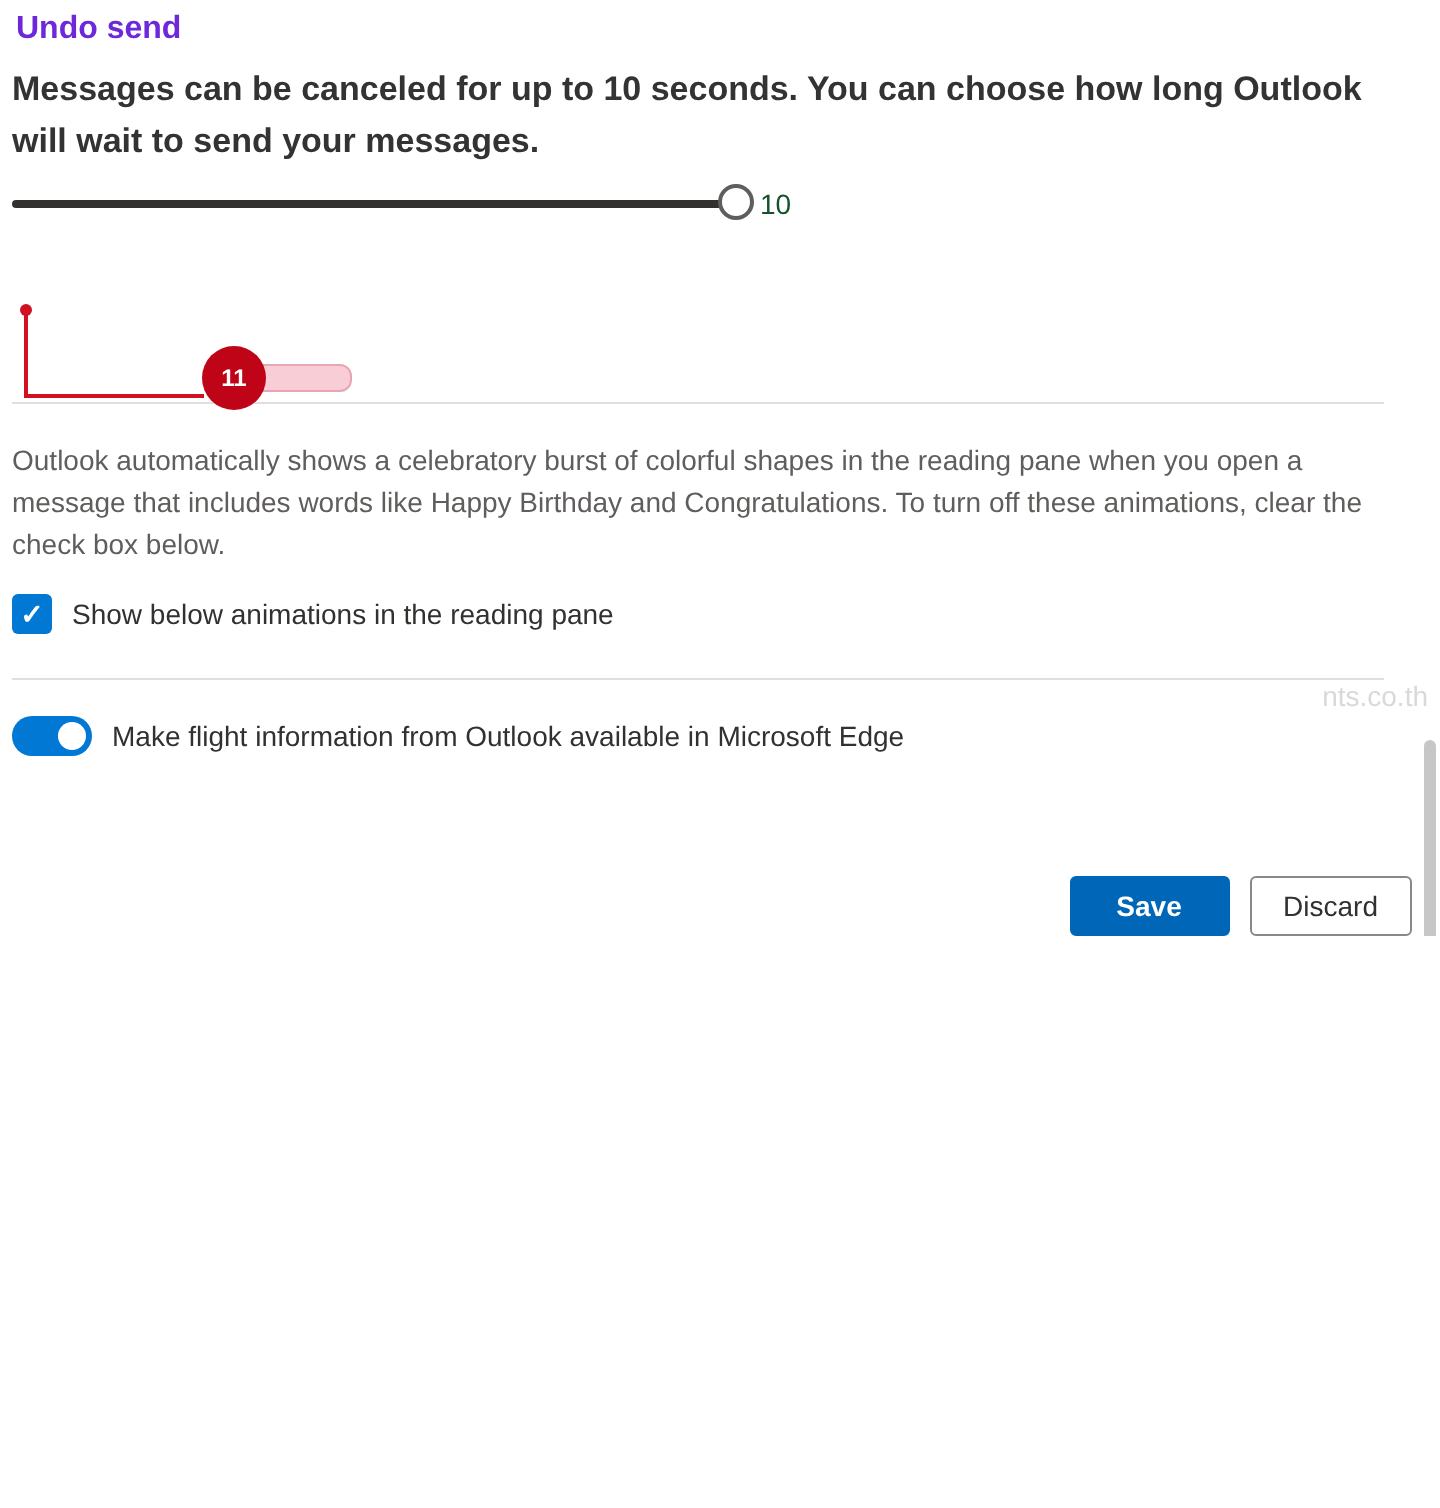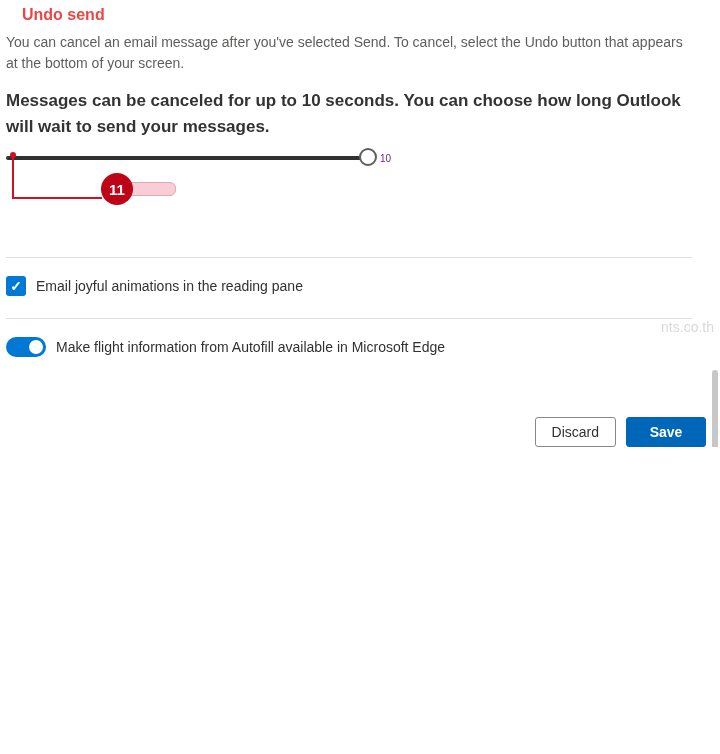--- a/index.html
+++ b/index.html
@@ -12,22 +12,22 @@
     background: #fff;
     position: relative;
   }
   .content {
     padding: 6px 8px 0 6px;
     width: 700px;
   }
   .section-title {
     font-size: 16px;
     font-weight: 600;
-    color: #ef4444;
-    margin: 0 0 8px 16px;
+    color: #6d28d9;
+    margin: 0 0 8px 2px;
   }
   .section-desc {
     font-size: 14px;
     color: #605e5c;
     line-height: 1.5;
     margin: 0 0 14px 0;
   }
   .section-sub {
     font-size: 17px;
     font-weight: 600;
@@ -59,22 +59,22 @@
     position: absolute;
     top: -1px;
     right: -9px;
     width: 18px;
     height: 18px;
     border-radius: 50%;
     background: #fff;
     border: 2px solid #605e5c;
   }
   .slider-value {
-    font-size: 10px;
-    color: #701a75;
+    font-size: 14px;
+    color: #14532d;
     text-align: center;
   }
   .divider {
     border: none;
     border-top: 1px solid #e1dfdd;
     margin: 22px 0 18px 0;
   }
   .check-row, .toggle-row {
     display: flex;
     align-items: center;
@@ -164,21 +164,21 @@
     position: absolute;
     left: -16px;
     top: 50%;
     transform: translateY(-50%);
     width: 32px;
     height: 32px;
     background: #c00418;
     border-radius: 50%;
     color: #fff;
     font-weight: bold;
-    font-size: 15px;
+    font-size: 12px;
     display: flex;
     align-items: center;
     justify-content: center;
   }
   .callout-12 .callout-badge {
     left: auto;
     right: -16px;
   }
   .save-outline {
     position: absolute;
@@ -204,55 +204,55 @@
     font-size: 14px;
     color: #d9d9d9;
   }
 </style>
 </head>
 <body>
 
 <div class="content">
 
   <h3 class="section-title">Undo send</h3>
-  <p class="section-desc">You can cancel an email message after you've selected Send. To cancel, select the Undo button that appears at the bottom of your screen.</p>
   <p class="section-sub">Messages can be canceled for up to 10 seconds. You can choose how long Outlook will wait to send your messages.</p>
   <div class="slider-row">
     <div class="slider">
       <div class="slider-track"></div>
       <div class="slider-thumb"></div>
     </div>
     <span class="slider-value">10</span>
   </div>
 
   <hr class="divider" style="margin-top:90px">
 
+  <p class="section-desc">Outlook automatically shows a celebratory burst of colorful shapes in the reading pane when you open a message that includes words like Happy Birthday and Congratulations. To turn off these animations, clear the check box below.</p>
   <div class="check-row">
     <div class="checkbox">
       <span>✓</span>
     </div>
-    <span class="opt-label">Email joyful animations in the reading pane</span>
+    <span class="opt-label">Show below animations in the reading pane</span>
   </div>
 
   <hr class="divider">
 
   <div class="toggle-row">
     <div class="toggle">
       <div class="toggle-knob"></div>
     </div>
-    <span class="opt-label">Make flight information from Autofill available in Microsoft Edge</span>
+    <span class="opt-label">Make flight information from Outlook available in Microsoft Edge</span>
   </div>
 
 </div>
 
 <div class="scrollbar"></div>
 
 <div class="footer">
+  <button class="btn btn-primary">Save</button>
   <button class="btn btn-secondary">Discard</button>
-  <button class="btn btn-primary">Save</button>
 </div>
 
 <div class="conn-dot" style="left:10px; top:152px;"></div>
 <div class="conn-line" style="left:12px; top:155px; width:2px; height:42px;"></div>
 <div class="conn-line" style="left:12px; top:197px; width:90px; height:2px;"></div>
 <div class="callout-box" style="left:116px; top:182px;">
   <div class="callout-badge">11</div>
 </div>
 
 <div class="save-outline" style="left:504px; top:668px; width:96px; height:40px;"></div>

